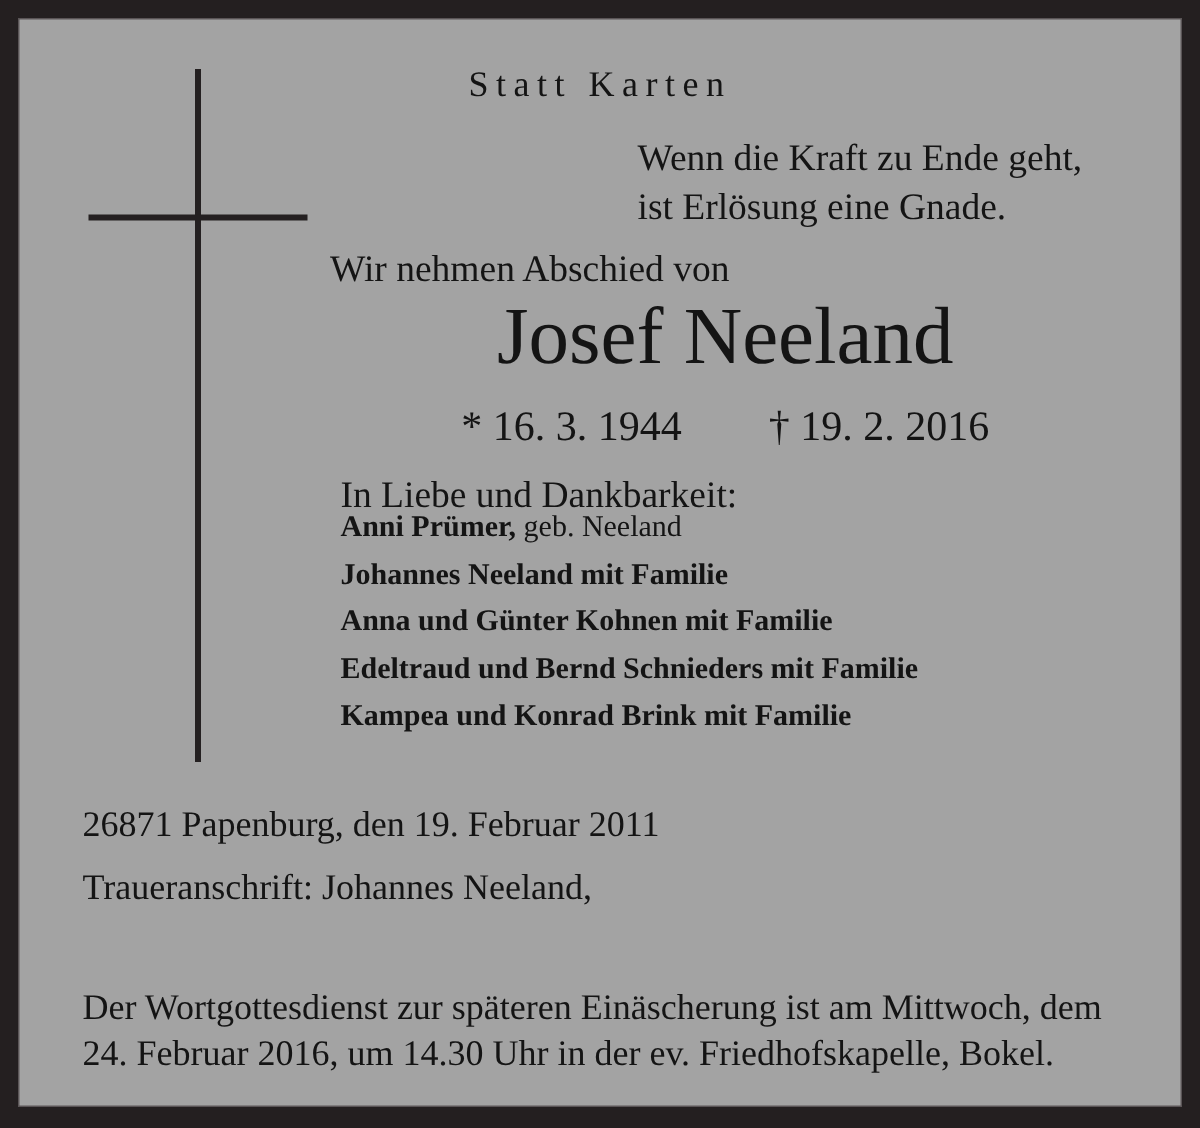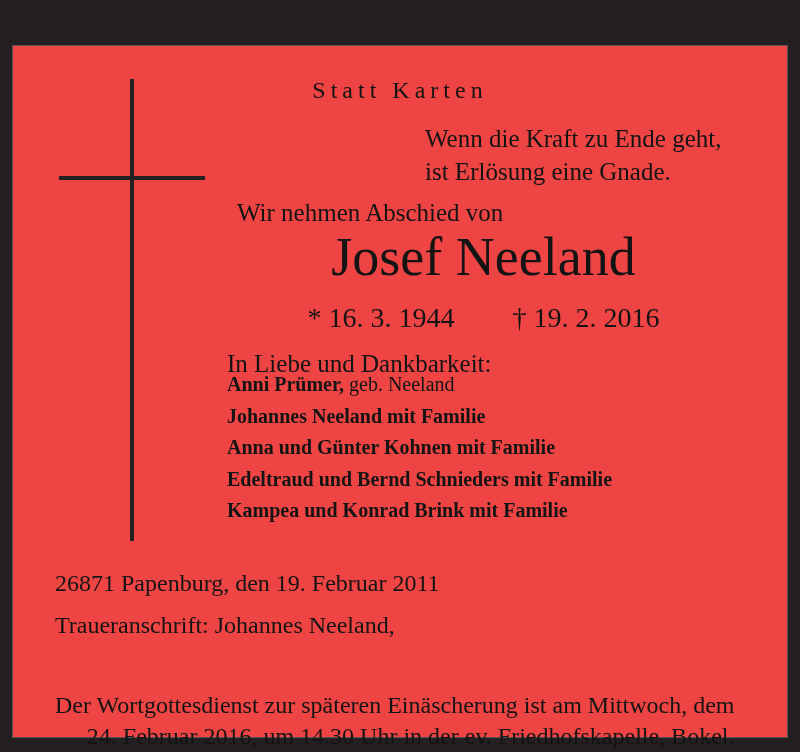--- a/index.html
+++ b/index.html
@@ -14,23 +14,22 @@
     font-family: "Liberation Serif", "DejaVu Serif", serif;
     color: #141414;
     overflow: hidden;
   }
   .card {
     position: absolute;
     left: 13px;
     top: 13px;
     right: 13px;
     bottom: 15px;
-    background: #ef4444;
+    background: #a3a3a3;
     box-shadow: 0 0 0 1px #5a5456;
-    margin-top: 33px;
   }
   
   .cross-v {
     position: absolute;
     left: 117px;
     top: 33px;
     width: 4px;
     height: 462px;
     background: #242021;
   }
@@ -56,21 +55,21 @@
   .quote {
     position: absolute;
     left: 412px;
     top: 76px;
     font-size: 25px;
     line-height: 33px;
     white-space: nowrap;
   }
   .intro {
     position: absolute;
-    left: 224px;
+    left: 207px;
     top: 153px;
     font-size: 25px;
     white-space: nowrap;
   }
   .name-block {
     position: absolute;
     left: 214px;
     top: 181px;
     width: 513px;
     text-align: center;
@@ -121,21 +120,20 @@
     white-space: nowrap;
     text-align: right;
   }
   .service {
     position: absolute;
     left: 42px;
     top: 644px;
     font-size: 24px;
     line-height: 31px;
     white-space: nowrap;
-    text-align: right;
   }
 </style>
 </head>
 <body>
 
 <div class="card">
 
   <div class="cross-v"></div>
   <div class="cross-h"></div>
 

